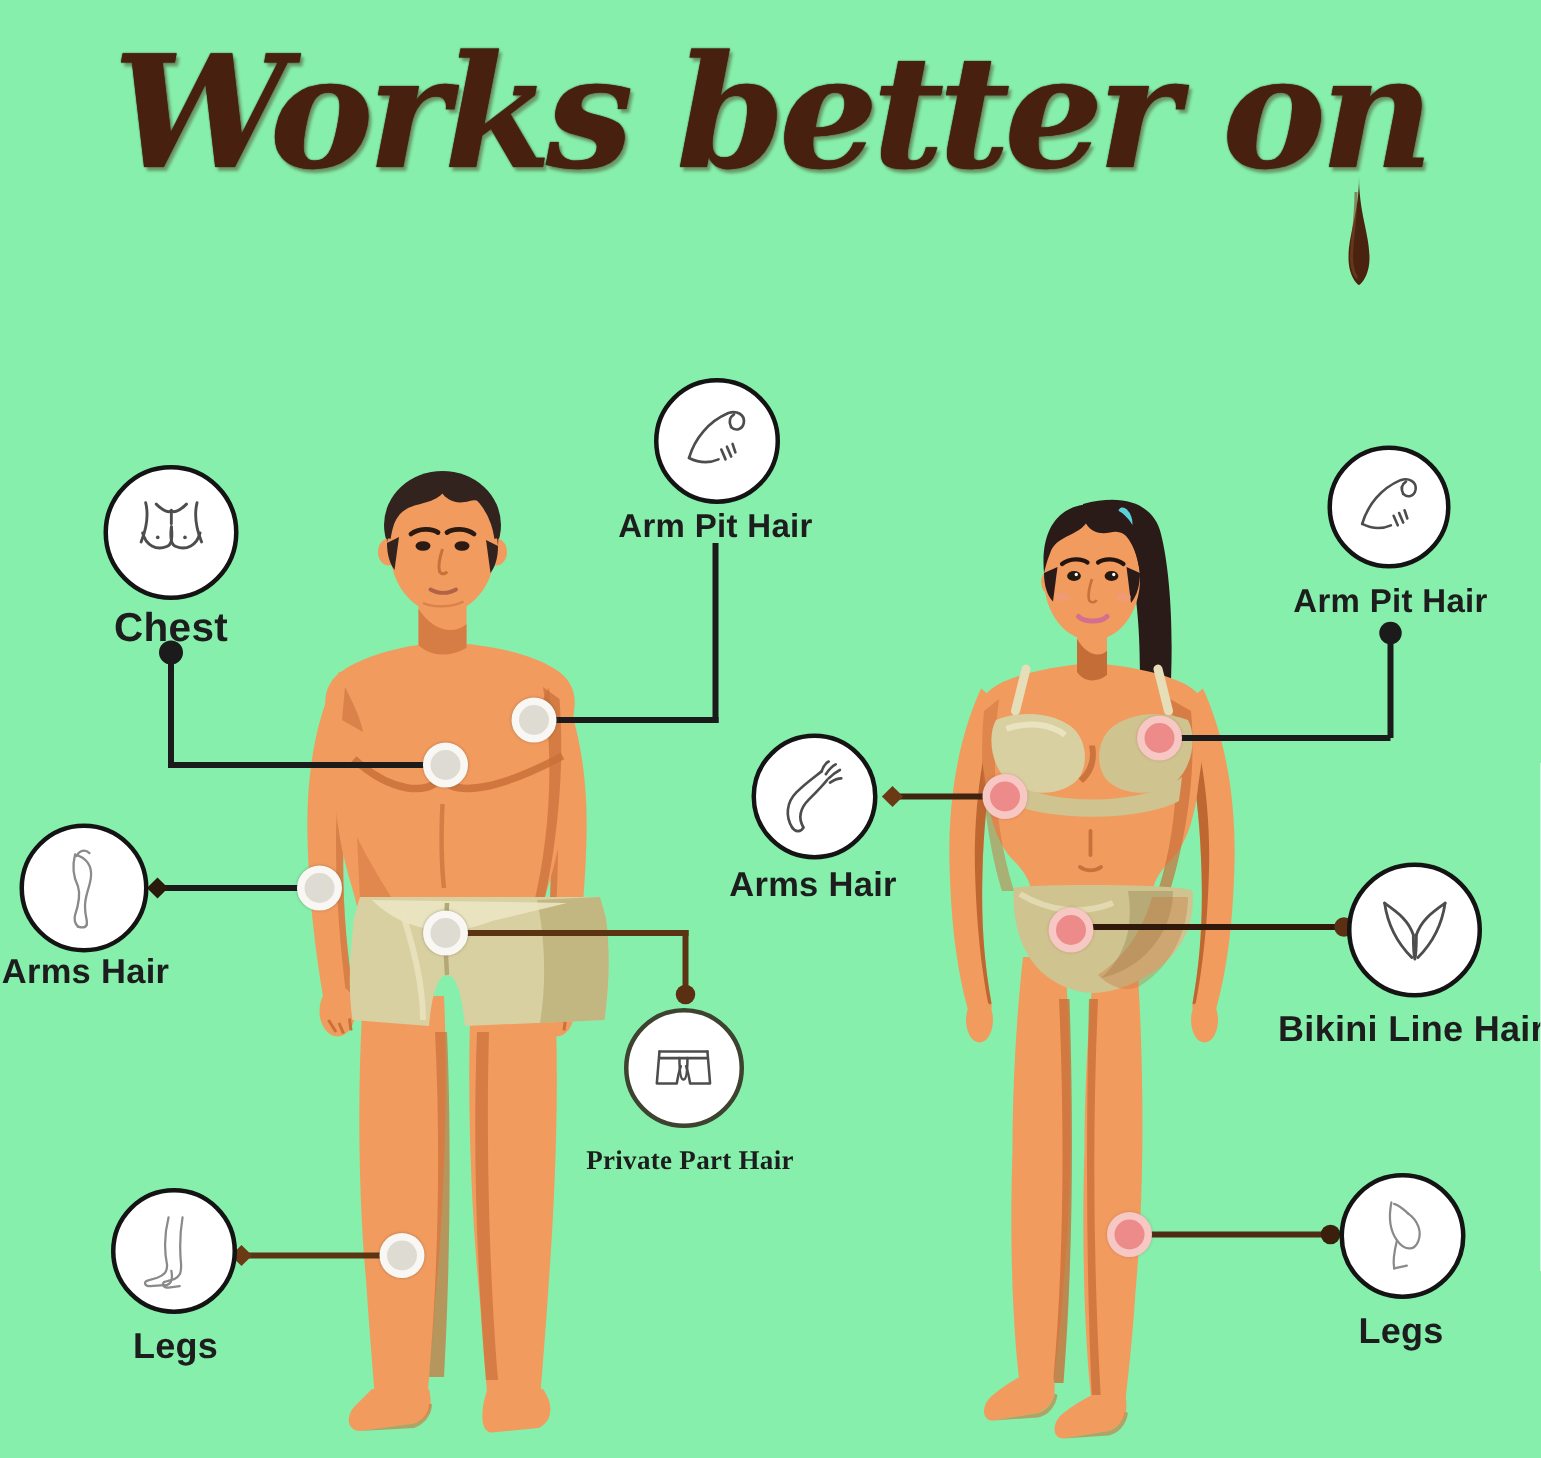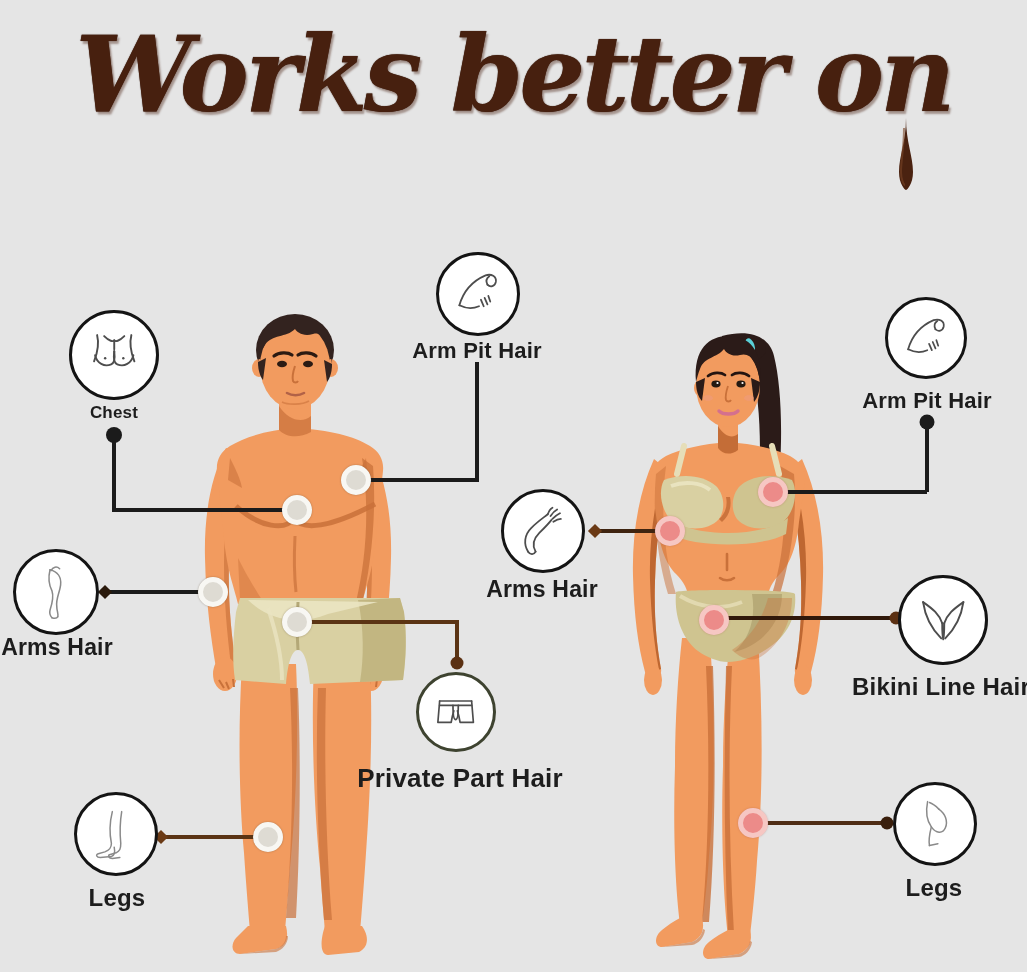--- a/index.html
+++ b/index.html
@@ -1,16 +1,16 @@
 <!DOCTYPE html>
 <html><head>
 <meta charset="utf-8">
 <style>
   html,body{margin:0;padding:0;background:#fff;}
-  .canvas{position:relative;width:1027px;height:972px;background:#e5e5e5;overflow:hidden;
+  .canvas{position:relative;width:1027px;height:972px;background:#86efac;overflow:hidden;
           font-family:"Liberation Sans",sans-serif;}
 
   
   .title-wrap{position:absolute;left:0;top:-6px;width:1027px;text-align:center;}
   .title-text{font-family:"DejaVu Serif",serif;font-style:italic;font-weight:bold;
     font-size:104px;line-height:1.55;color:#47200f;letter-spacing:-4px;
     text-shadow:2px 3px 2px rgba(62,20,4,.38), 0 0 1px #2a1005;}
   .drip{position:absolute;left:896px;top:118px;}
 
   
@@ -224,21 +224,21 @@
         <path d="M47,10 C45,18 46,26 50,36"></path>
         <path d="M20,11 C25,16 29,17 30,15 C31,17 35,16 40,11"></path>
         <path d="M30,16 L30,24"></path>
         <path d="M11,30 C13,38 20,42 27,39 C30,38 31,34 30,26"></path>
         <path d="M49,30 C47,38 40,42 33,39 C30,38 29,34 30,26"></path>
       </g>
       <circle cx="21" cy="33" r="1.2" fill="#4d4d4d"></circle>
       <circle cx="39" cy="33" r="1.2" fill="#4d4d4d"></circle>
     </svg>
   </div>
-  <div class="lbl" style="left:114px;top:403px;font-size:17px;">Chest</div>
+  <div class="lbl" style="left:114px;top:403px;font-size:27px;">Chest</div>
 
   <div class="cc" style="left:436px;top:252px;width:84px;height:84px;">
     <svg viewBox="0 0 60 60">
       <g class="icon-stroke">
         <path d="M10,42 C14,28 24,16 38,10 C44,8 50,11 49,17 C48,22 43,23 40,20"></path>
         <path d="M40,20 C38,16 39,13 42,11"></path>
         <path d="M10,42 C16,45 24,46 31,43"></path>
         <path d="M33,36 l3,7 M37,34 l3,7 M41,32 l2,6"></path>
       </g>
     </svg>
@@ -261,21 +261,21 @@
     <svg viewBox="0 0 60 60">
       <g class="icon-stroke">
         <path d="M12,18 L48,18"></path>
         <path d="M12,23 L48,23"></path>
         <path d="M12,18 L10,42 L25,42 C26,36 27,32 28,29"></path>
         <path d="M48,18 L50,42 L35,42 C34,36 33,32 32,29"></path>
         <path d="M27,23 C27,33 28,39 30,39 C32,39 33,33 33,23"></path>
       </g>
     </svg>
   </div>
-  <div class="lbl" style="left:460px;top:763px;font-size:26px;">Private Part Hair</div>
+  <div class="lbl" style="left:460px;top:763px;font-size:18px;font-family:Liberation Serif, serif;">Private Part Hair</div>
 
   <div class="cc" style="left:74px;top:792px;width:84px;height:84px;">
     <svg viewBox="0 0 60 60">
       <g class="icon-stroke-lt">
         <path d="M26,6 C23,18 23,30 25,40 C25,45 23,47 18,49 L11,51 C8,52 9,55 13,55 L25,54 C28,53 29,49 28,44"></path>
         <path d="M36,6 C34,18 34,30 35,40 C35,46 34,48 30,50 L23,52"></path>
         <path d="M23,52 C21,53 22,56 26,56 L34,55"></path>
       </g>
     </svg>
   </div>

